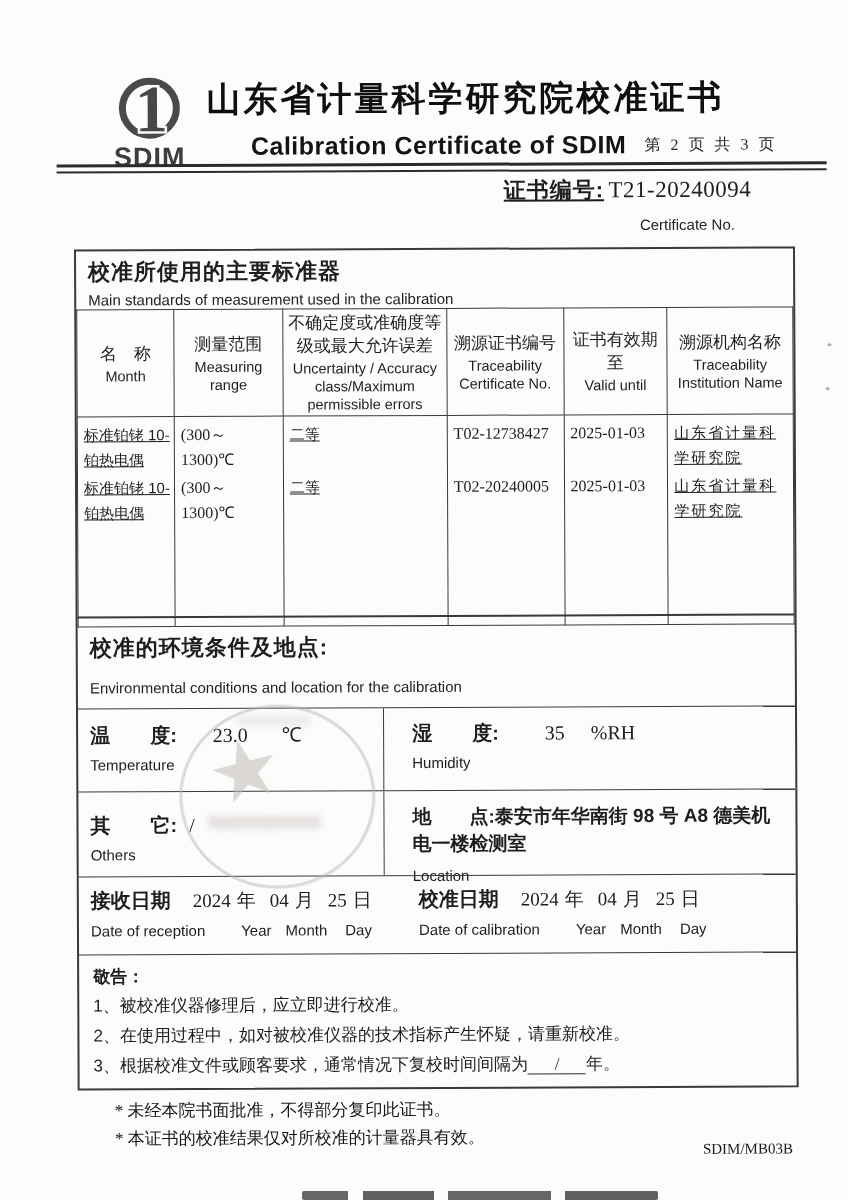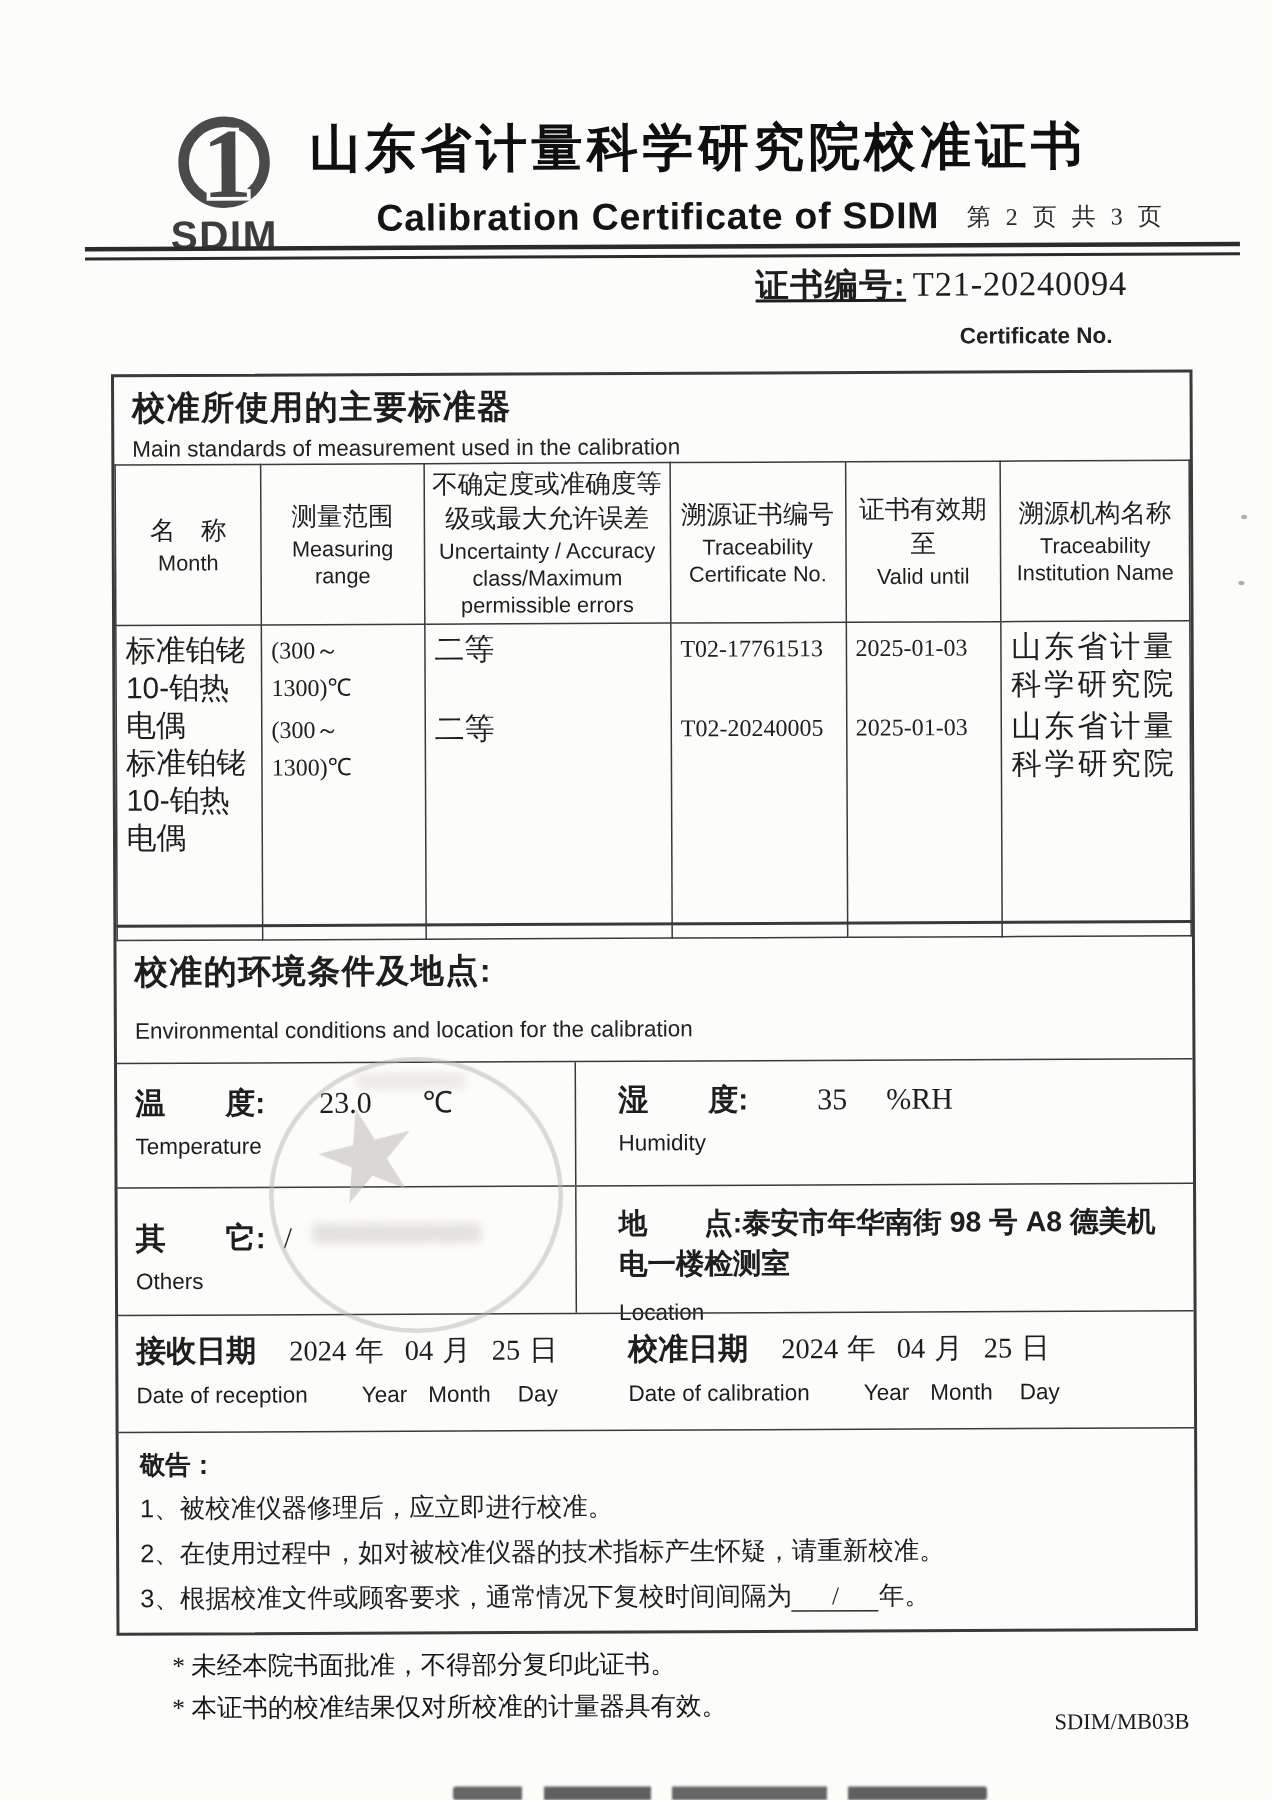--- a/index.html
+++ b/index.html
@@ -14,40 +14,40 @@
   .title-cn{font-size:34px;font-weight:700;letter-spacing:3px;color:#0f0f0f;white-space:nowrap;}
   .title-en{font-size:25px;font-weight:700;letter-spacing:.5px;margin-top:9px;color:#141414;}
   .page-info{position:absolute;left:646px;top:136px;font-family:"Liberation Serif",serif;
              font-size:16px;letter-spacing:3px;color:#2a2a2a;white-space:nowrap;}
   .rule-double{position:absolute;left:58px;top:163px;width:770px;height:4px;
                border-top:3px solid #2b2b2b;border-bottom:2px solid #2b2b2b;}
   .cert-block{position:absolute;left:505px;top:176px;}
   .cert-line{white-space:nowrap;}
   .cert-label{font-size:22px;font-weight:600;letter-spacing:1px;text-decoration:underline;}
   .cert-value{font-family:"Liberation Serif",serif;font-size:23px;letter-spacing:.5px;margin-top:32px;}
-  .cert-caption{margin:11px 0 0 136px;font-size:15px;color:#222;font-weight:bold;}
+  .cert-caption{margin:11px 0 0 136px;font-size:15px;color:#222;}
 
   
   .main-box{position:absolute;left:75px;top:248px;width:717px;height:837px;
             border:2px solid #3a3a3a;background:transparent;}
   .sec-title-cn{font-size:22px;font-weight:700;letter-spacing:1px;}
   .sec-title-en{font-size:15px;margin-top:4px;color:#222;}
   .sec1{position:absolute;top:0;left:0;right:0;height:58px;padding:6px 12px;box-sizing:border-box;}
 
   table.std{position:absolute;top:58px;left:0;width:100%;height:307px;
             border-collapse:collapse;table-layout:fixed;}
   table.std th,table.std td{border:1px solid #3a3a3a;}
   table.std thead tr{height:97px;}
   table.std th{font-weight:500;vertical-align:middle;text-align:center;padding:2px 3px;}
   .th-cn{font-size:17px;line-height:23px;}
   .th-en{font-size:14.5px;line-height:18px;font-weight:400;margin-top:2px;}
   table.std tbody tr{height:210px;}
   table.std td{vertical-align:top;padding:5px 4px 4px 6px;}
   .entry{min-height:53px;box-sizing:border-box;}
-  .cell-cjk{font-size:20px;line-height:25px;}
+  .cell-cjk{font-size:15px;line-height:25px;text-decoration:underline;}
   .cell-serif{font-family:"Liberation Serif",serif;font-size:16px;line-height:25px;}
   .inst{letter-spacing:2px;}
   .range-l1{display:flex;padding-right:5px;
             font-family:"Liberation Serif",serif;font-size:16px;line-height:25px;}
   .range-l2{font-family:"Liberation Serif",serif;font-size:16px;line-height:25px;}
 
   .sec2{position:absolute;top:365px;left:0;right:0;height:92px;border-top:2px solid #3a3a3a;
         padding:15px 12px 0;box-sizing:border-box;}
   .sec2 .sec-title-en{margin-top:16px;}
 
@@ -201,21 +201,21 @@
                     <span>～</span>
                   </div>
                 <div class="range-l2">1300)℃</div>
               </div>
             </td>
             <td>
               <div class="entry cell-cjk">二等</div>
               <div class="entry cell-cjk">二等</div>
             </td>
             <td>
-              <div class="entry cell-serif">T02-17761513</div>
+              <div class="entry cell-serif">T02-12738427</div>
               <div class="entry cell-serif">T02-20240005</div>
             </td>
             <td>
               <div class="entry cell-serif">2025-01-03</div>
               <div class="entry cell-serif">2025-01-03</div>
             </td>
             <td>
               <div class="entry cell-cjk inst">山东省计量科学研究院</div>
               <div class="entry cell-cjk inst">山东省计量科学研究院</div>
             </td>

